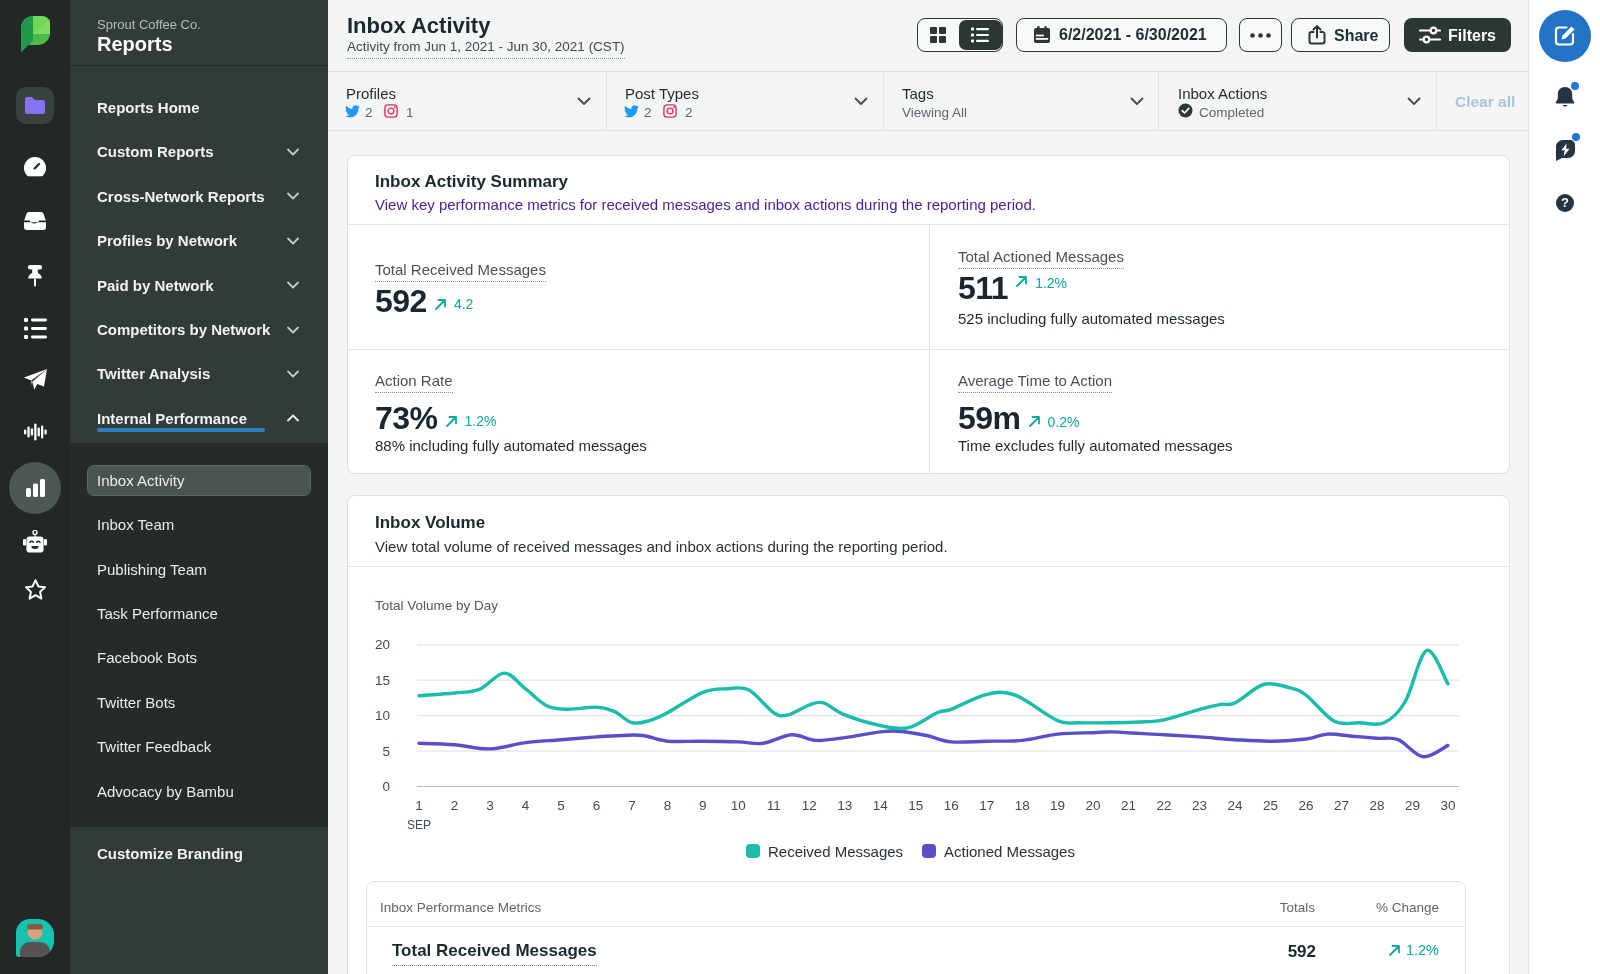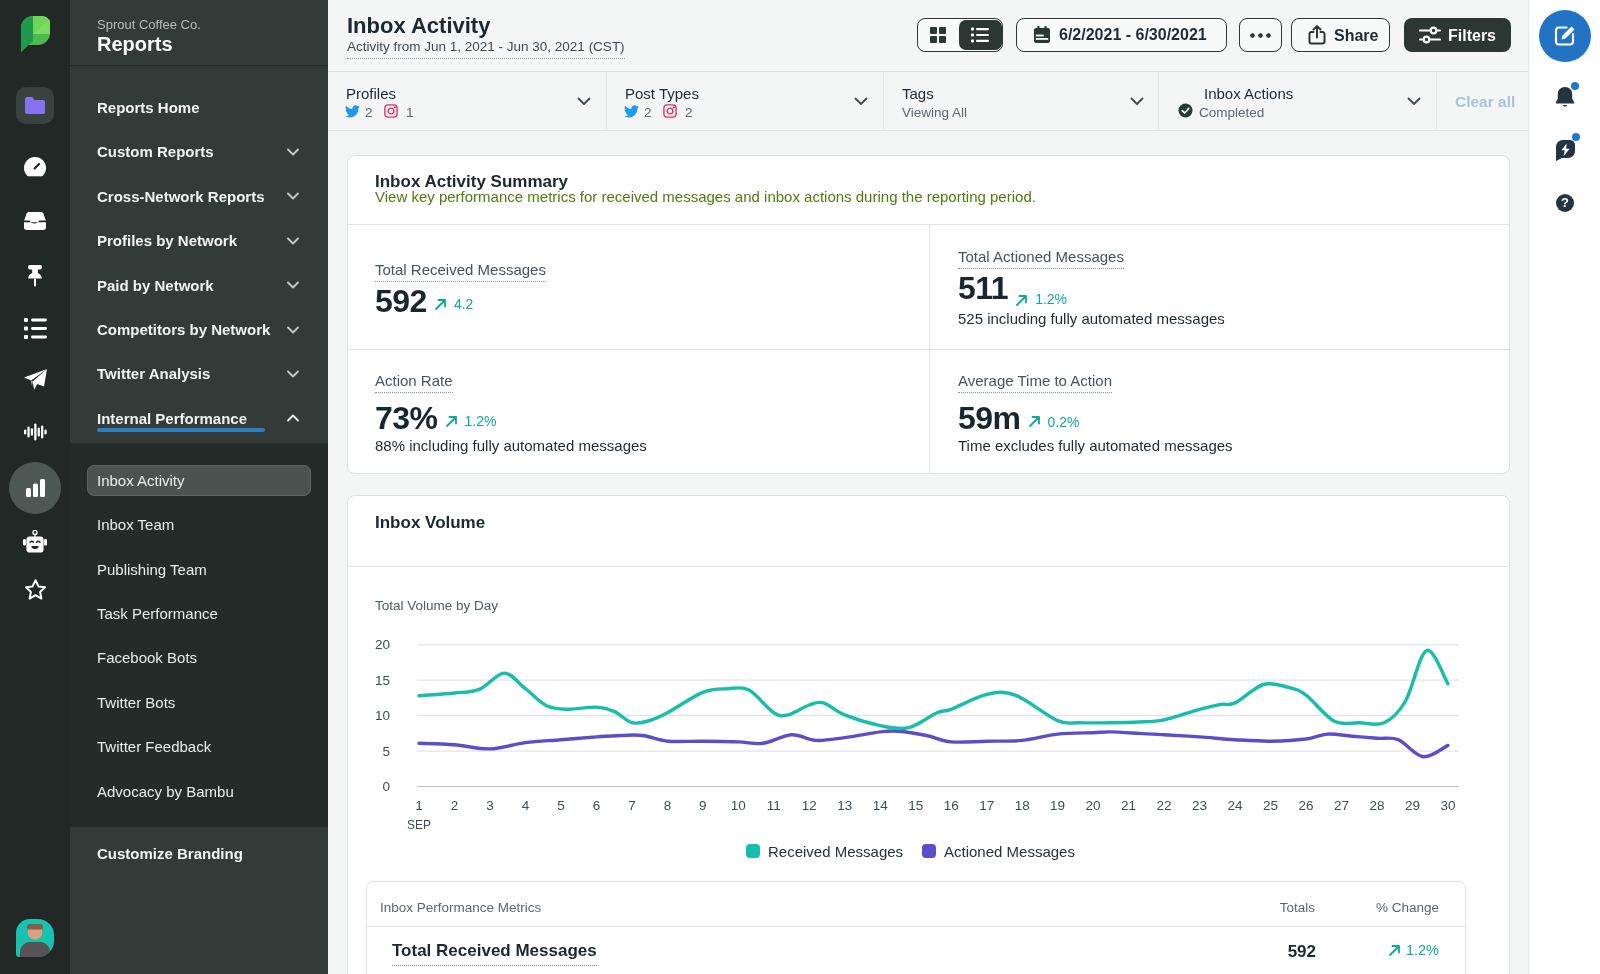--- a/index.html
+++ b/index.html
@@ -275,50 +275,50 @@
         <path d="M1.5 1.5 L7 7 L12.5 1.5" fill="none" stroke="#3e4b55" stroke-width="1.8" stroke-linecap="round" stroke-linejoin="round"></path>
       </svg>
     </div>
     <div class="abs lbl" style="left:574px;top:85px">Tags</div>
     <div class="abs mut" style="left:574px;top:105px;font-size:13.5px">Viewing All</div>
     <div class="abs" style="left:802px;top:97px">
       <svg width="14" height="9" viewBox="0 0 14 9">
         <path d="M1.5 1.5 L7 7 L12.5 1.5" fill="none" stroke="#3e4b55" stroke-width="1.8" stroke-linecap="round" stroke-linejoin="round"></path>
       </svg>
     </div>
-    <div class="abs lbl" style="left:876px;top:85px">Inbox Actions</div>
+    <div class="abs lbl" style="left:850px;top:85px">Inbox Actions</div>
     <svg class="abs" style="left:850px;top:103px" width="15" height="15" viewBox="0 0 15 15">
       <circle cx="7.5" cy="7.5" r="7" fill="#2c3834"></circle>
       <path d="M4.2 7.6 L6.6 10 L10.8 5.4" stroke="#fff" stroke-width="1.6" fill="none" stroke-linecap="round" stroke-linejoin="round"></path>
     </svg>
     <div class="abs mut" style="left:871px;top:105px;font-size:13.5px">Completed</div>
     <div class="abs" style="left:1079px;top:97px">
       <svg width="14" height="9" viewBox="0 0 14 9">
         <path d="M1.5 1.5 L7 7 L12.5 1.5" fill="none" stroke="#3e4b55" stroke-width="1.8" stroke-linecap="round" stroke-linejoin="round"></path>
       </svg>
     </div>
     <div class="abs" style="left:1127px;top:93px;font-size:15.5px;font-weight:bold;color:#a9c4da">Clear all</div>
   </div>
 <div id="main2" style="position:absolute;left:328px;top:0;width:1200px;height:974px">
     <div class="card" style="left:19px;top:155px;width:1163px;height:319px"></div>
     <div class="abs" style="left:47px;top:172px;font-size:17px;font-weight:bold;color:#1a2930">Inbox Activity Summary</div>
-    <div class="abs" style="left:47px;top:188px;font-size:15px;color:#4d7c0f">View key performance metrics for received messages and inbox actions during the reporting period.</div>
+    <div class="abs" style="left:47px;top:196px;font-size:15px;color:#4c1d95">View key performance metrics for received messages and inbox actions during the reporting period.</div>
     <div class="abs" style="left:20px;top:224px;width:1161px;height:1px;background:#e3e6e7"></div>
     <div class="abs" style="left:601px;top:225px;width:1px;height:248px;background:#e3e6e7"></div>
     <div class="abs" style="left:20px;top:349px;width:1161px;height:1px;background:#e3e6e7"></div>
     <div class="abs metlbl dotted" style="left:47px;top:261px">Total Received Messages</div>
     <div class="abs" style="left:47px;top:283px;display:flex;align-items:center;gap:7px">
       <span class="bignum">592</span>
       <svg width="13" height="13" viewBox="0 0 13 13" style="margin-top:5px">
         <path d="M2 11 L10.5 2.5 M4.5 2 H11 V8.5" fill="none" stroke="#0caa9c" stroke-width="1.8" stroke-linecap="round" stroke-linejoin="round"></path>
       </svg>
       <span class="teal" style="font-size:14px;margin-top:5px">4.2</span>
     </div>
     <div class="abs metlbl dotted" style="left:630px;top:248px">Total Actioned Messages</div>
-    <div class="abs" style="left:630px;top:270px;display:flex;align-items:flex-end;gap:7px">
+    <div class="abs" style="left:630px;top:270px;display:flex;align-items:flex-start;gap:7px">
       <span class="bignum">511</span>
       <svg width="13" height="13" viewBox="0 0 13 13" style="margin-top:5px">
         <path d="M2 11 L10.5 2.5 M4.5 2 H11 V8.5" fill="none" stroke="#0caa9c" stroke-width="1.8" stroke-linecap="round" stroke-linejoin="round"></path>
       </svg>
       <span class="teal" style="font-size:14px;margin-top:5px">1.2%</span>
     </div>
     <div class="abs" style="left:630px;top:310px;font-size:15px;color:#1d2933">525 including fully automated messages</div>
     <div class="abs metlbl dotted" style="left:47px;top:372px">Action Rate</div>
     <div class="abs" style="left:47px;top:400px;display:flex;align-items:center;gap:7px">
       <span class="bignum">73%</span>
@@ -332,20 +332,21 @@
     <div class="abs" style="left:630px;top:400px;display:flex;align-items:center;gap:7px">
       <span class="bignum">59m</span>
       <svg width="13" height="13" viewBox="0 0 13 13" style="margin-top:5px">
         <path d="M2 11 L10.5 2.5 M4.5 2 H11 V8.5" fill="none" stroke="#0caa9c" stroke-width="1.8" stroke-linecap="round" stroke-linejoin="round"></path>
       </svg>
       <span class="teal" style="font-size:14px;margin-top:6px">0.2%</span>
     </div>
     <div class="abs" style="left:630px;top:437px;font-size:15px;color:#1d2933">Time excludes fully automated messages</div>
     <div class="card" style="left:19px;top:495px;width:1163px;height:520px"></div>
     <div class="abs" style="left:47px;top:513px;font-size:17px;font-weight:bold;color:#1a2930">Inbox Volume</div>
+    <div class="abs" style="left:47px;top:538px;font-size:15px;color:#26323c">View total volume of received messages and inbox actions during the reporting period.</div>
     <div class="abs" style="left:20px;top:566px;width:1161px;height:1px;background:#e3e6e7"></div>
     <div class="abs" style="left:47px;top:598px;font-size:13.5px;color:#4d5a64">Total Volume by Day</div>
     <svg class="abs" style="left:0;top:0" width="1200" height="974" viewBox="328 0 1200 974">
       <line x1="417" y1="786.5" x2="1459" y2="786.5" stroke="#b9c0c4" stroke-width="1.2"></line>
       <text x="390" y="791.0" font-size="13.5" fill="#3f4c57" text-anchor="end" font-family="Liberation Sans">0</text>
       <line x1="417" y1="751.1" x2="1459" y2="751.1" stroke="#e2e5e6" stroke-width="1.2"></line>
       <text x="390" y="755.6" font-size="13.5" fill="#3f4c57" text-anchor="end" font-family="Liberation Sans">5</text>
       <line x1="417" y1="715.7" x2="1459" y2="715.7" stroke="#e2e5e6" stroke-width="1.2"></line>
       <text x="390" y="720.2" font-size="13.5" fill="#3f4c57" text-anchor="end" font-family="Liberation Sans">10</text>
       <line x1="417" y1="680.2" x2="1459" y2="680.2" stroke="#e2e5e6" stroke-width="1.2"></line>

